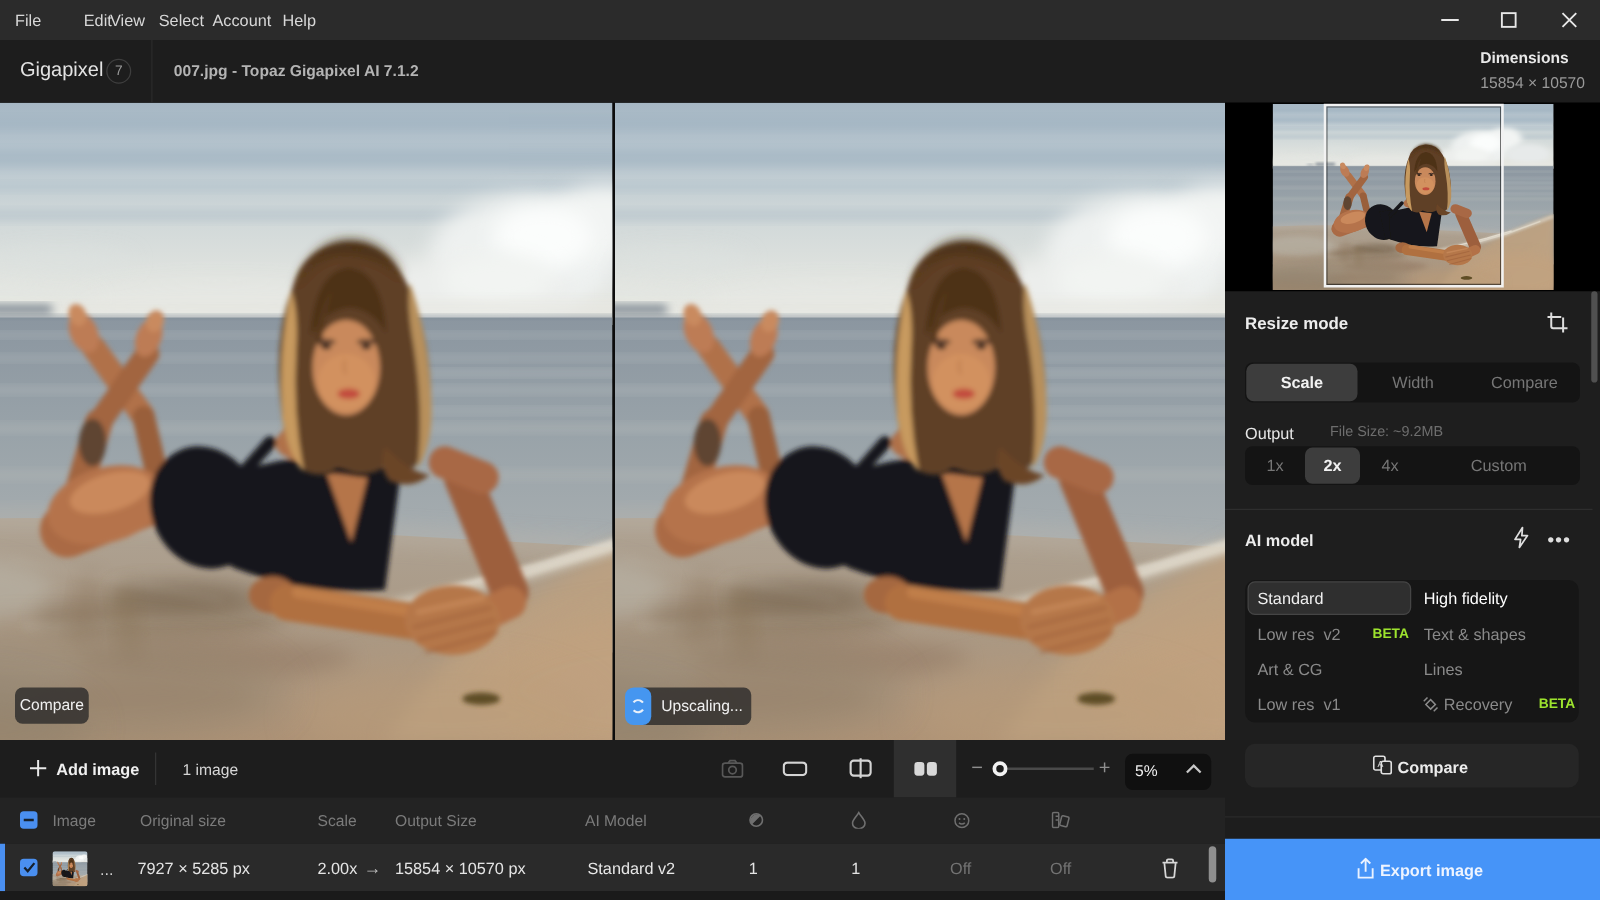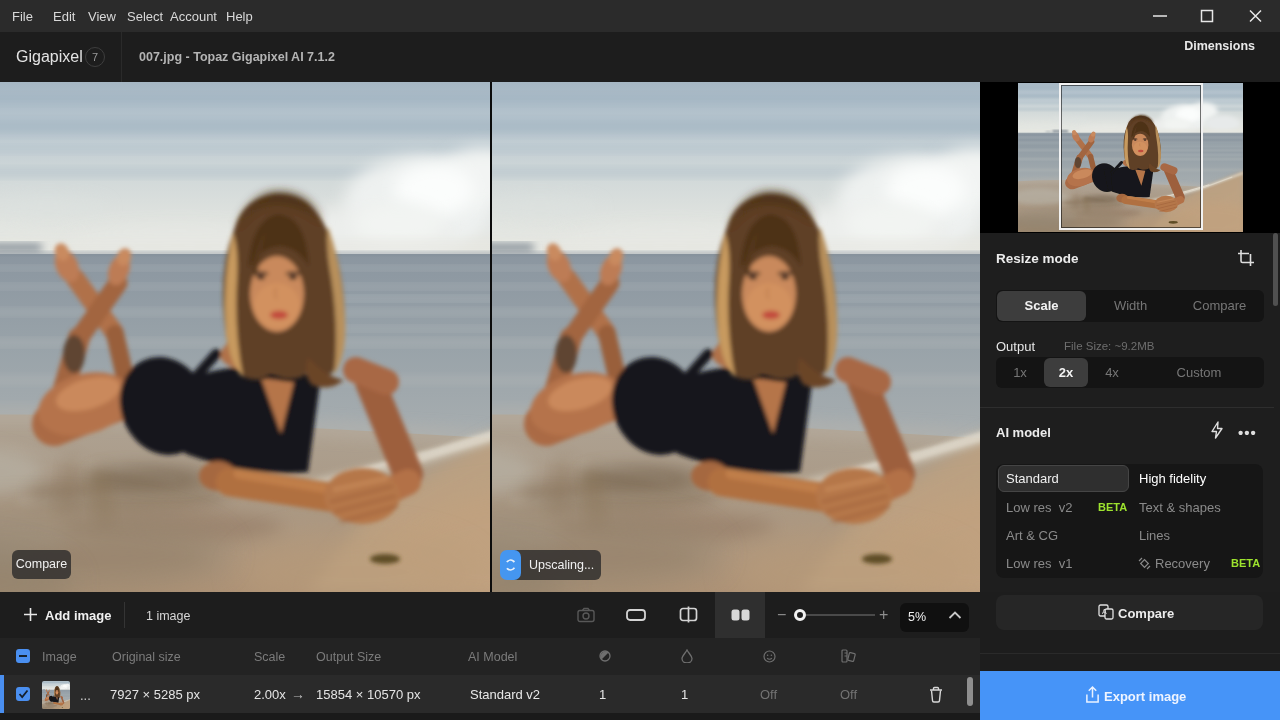--- a/index.html
+++ b/index.html
@@ -187,38 +187,39 @@
 
         <path d="M430,275 Q448,295 466,298 Q452,310 434,303 Q424,292 430,275 Z" fill="#6b4527"></path>
         </g>
       </g>
     </defs>
   </svg>
 
   <div class="abs" style="left:0;top:0;width:1280px;height:32px;background:#2b2b2b;"></div>
   <div class="abs" style="top:9px;left:0;width:700px;height:16px;color:#d8d8d8;font-size:13px;">
     <span class="abs" style="left:12px;">File</span>
-    <span class="abs" style="left:53px;text-align:center;">Edit</span>
+    <span class="abs" style="left:67px;text-align:center;">Edit</span>
     <span class="abs" style="left:88px;">View</span>
     <span class="abs" style="left:127px;">Select</span>
     <span class="abs" style="left:170px;">Account</span>
     <span class="abs" style="left:226px;">Help</span>
   </div>
   <svg class="abs" style="left:1146px;top:0" width="134" height="32" viewBox="0 0 134 32">
     <path d="M7 16 h14" stroke="#e8e8e8" stroke-width="1.5"></path>
     <rect x="55.5" y="10.5" width="11" height="11" fill="none" stroke="#e8e8e8" stroke-width="1.5"></rect>
     <path d="M104 10.5 L115 21.5 M115 10.5 L104 21.5" stroke="#e8e8e8" stroke-width="1.5"></path>
   </svg>
 
   <div class="abs" style="left:0;top:32px;width:1280px;height:50px;background:#1d1d1d;"></div>
   <div class="abs" style="left:16px;top:48px;color:#e3e3e3;font-size:16px;">Gigapixel</div>
   <div class="abs" style="left:85px;top:47px;width:20px;height:20px;border:1px solid #3e3e3e;border-radius:50%;color:#9a9a9a;font-size:11px;text-align:center;line-height:19px;">7</div>
   <div class="abs" style="left:121px;top:32px;width:1px;height:50px;background:#2a2a2a;"></div>
   <div class="abs" style="left:139px;top:50px;color:#b4b4b4;font-size:12.5px;font-weight:bold;">007.jpg - Topaz Gigapixel AI 7.1.2</div>
   <div class="abs" style="left:0;top:39px;width:1255px;text-align:right;color:#e8e8e8;font-size:12.5px;font-weight:bold;">Dimensions</div>
+  <div class="abs" style="left:0;top:59px;width:1268px;text-align:right;color:#9a9a9a;font-size:12.5px;">15854 × 10570</div>
 
   <div class="abs" style="left:0;top:82px;width:980px;height:510px;background:#0c0c0c;"></div>
   <div class="abs" style="left:0;top:82px;width:490px;height:510px;overflow:hidden;">
     <svg width="490" height="510">
         <use href="#ph" x="-122" y="0"></use>
       </svg>
   </div>
   <div class="abs" style="left:492px;top:82px;width:488px;height:510px;overflow:hidden;">
     <svg width="490" height="510">
         <use href="#ph" x="-122" y="0"></use>

